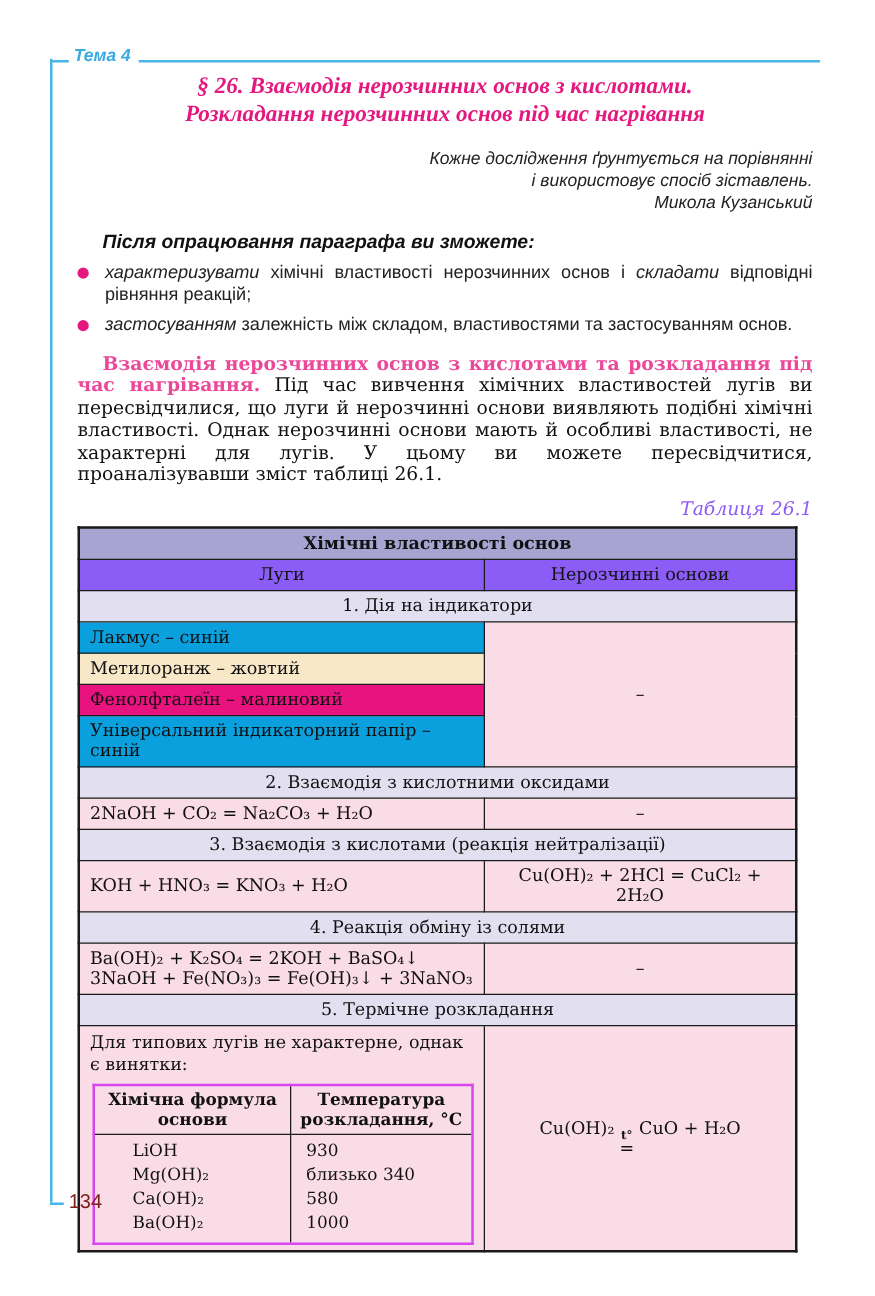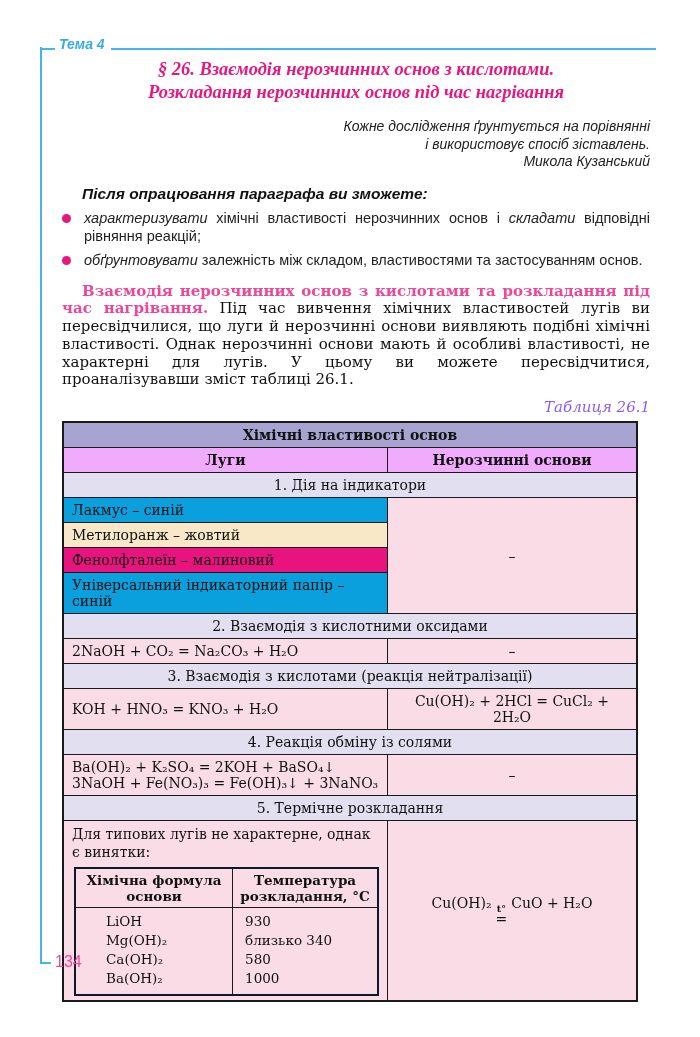--- a/index.html
+++ b/index.html
@@ -23,21 +23,21 @@
     color:#3aabe2; font-style:italic; font-weight:bold; font-size:14px;
     padding:0 6px 0 4px; white-space:nowrap;
   }
   .theme-line { flex:1; height:0; border-top:2px solid #49b5e7; margin-top:12px; }
   .vline { position:absolute; left:40px; top:47px; width:2px; height:915px; background:#49b5e7; }
   .pageno-row {
     position:absolute; top:953px; left:40px;
     display:flex; align-items:center; font-family:"Liberation Sans", sans-serif;
   }
   .pageno-stub { width:11px; height:0; border-top:2px solid #49b5e7; margin-top:2px; }
-  .pageno { font-size:16px; color:#ec4899; padding-left:4px; }
+  .pageno { font-size:16px; color:#7f1d1d; padding-left:4px; }
 
   
   .content { position:absolute; left:62px; top:54px; width:588px; }
 
   .title {
     text-align:center; color:#e5187f; font-weight:bold; font-style:italic;
     font-family:Liberation Serif, serif;
     font-size:18.5px; line-height:23px; margin-top:4px;
   }
   .epigraph {
@@ -74,34 +74,34 @@
     margin-top:9px; text-align:right; font-style:italic; font-size:15px; color:#8b5cf6;
   }
 
   
   table.main {
     margin-top:5px; width:576px; border-collapse:collapse;
     border:2px solid #1a1a1a; font-size:14px; color:#111;
   }
   table.main td { border:1.5px solid #1a1a1a; padding:4px 8px; }
   td.t-title  { background:#a8a4d2; text-align:center; font-weight:bold; padding:5px; }
-  td.t-colhead{ background:#f0abfc; text-align:center; font-weight:bold; padding:5px; }
+  td.t-colhead{ background:#8b5cf6; text-align:center; font-weight:normal; padding:5px; }
   td.t-section{ background:#e1dff0; text-align:center; padding:5px; }
   td.t-ind    { padding:6px 8px; }
   td.t-eq     { background:#f9dce6; padding:5px 8px; }
   td.t-dash   { background:#f9dce6; text-align:center; }
   td.t-eq-c   { background:#f9dce6; text-align:center; }
 
   
   td.t-thermal { background:#f9dce6; vertical-align:top; padding:6px 8px 10px 8px; }
   td.t-thermal-r { background:#f9dce6; text-align:center; vertical-align:middle; }
   .thermal-note { line-height:18px; }
   table.inner {
     margin-top:6px; margin-left:2px; border-collapse:collapse;
-    border:2px solid #0f172a; font-size:13.5px; width:305px;
+    border:2px solid #d946ef; font-size:13.5px; width:305px;
   }
   table.inner td { border:1.5px solid #1a1a1a; }
   table.inner td.i-head { font-weight:bold; text-align:center; padding:3px 4px; line-height:16px; }
   table.inner td.i-body { padding:4px 4px 6px 4px; vertical-align:top; }
   table.inner td.i-body .line { line-height:19px; }
   td.i-body.i-left .line { padding-left:26px; }
   td.i-body.i-right .line { padding-left:8px; }
 
   .eq-stack { display:inline-flex; flex-direction:column; align-items:center; vertical-align:-4px; margin:0 4px; }
   .eq-cond  { font-size:9.5px; font-weight:bold; line-height:8px; }
@@ -135,21 +135,21 @@
     <div class="objectives">
       <div class="objectives-heading">Після опрацювання параграфа ви зможете:</div>
 
       <div class="bullet-item">
         <span class="bullet-dot"></span>
         <em>характеризувати</em><span> хімічні властивості нерозчинних основ і </span><em>складати</em><span> відповідні рівняння реакцій;</span>
       </div>
 
       <div class="bullet-item">
         <span class="bullet-dot"></span>
-        <em>обґрунтовувати</em><span> залежність між складом, властивостями та застосуванням основ.</span>
+        <em>застосуванням</em><span> залежність між складом, властивостями та застосуванням основ.</span>
       </div>
     </div>
 
     <div class="para">
       <span class="lead">Взаємодія нерозчинних основ з кислотами та розкладання під час нагрівання.</span><span> Під час вивчення хімічних властивостей лугів ви пересвідчилися, що луги й нерозчинні основи виявляють подібні хімічні властивості. Однак нерозчинні основи мають й особливі властивості, не характерні для лугів. У цьому ви можете пересвідчитися, проаналізувавши зміст таблиці 26.1.</span>
     </div>
 
     <div class="tbl-caption">Таблиця 26.1</div>
 
     <table class="main">

